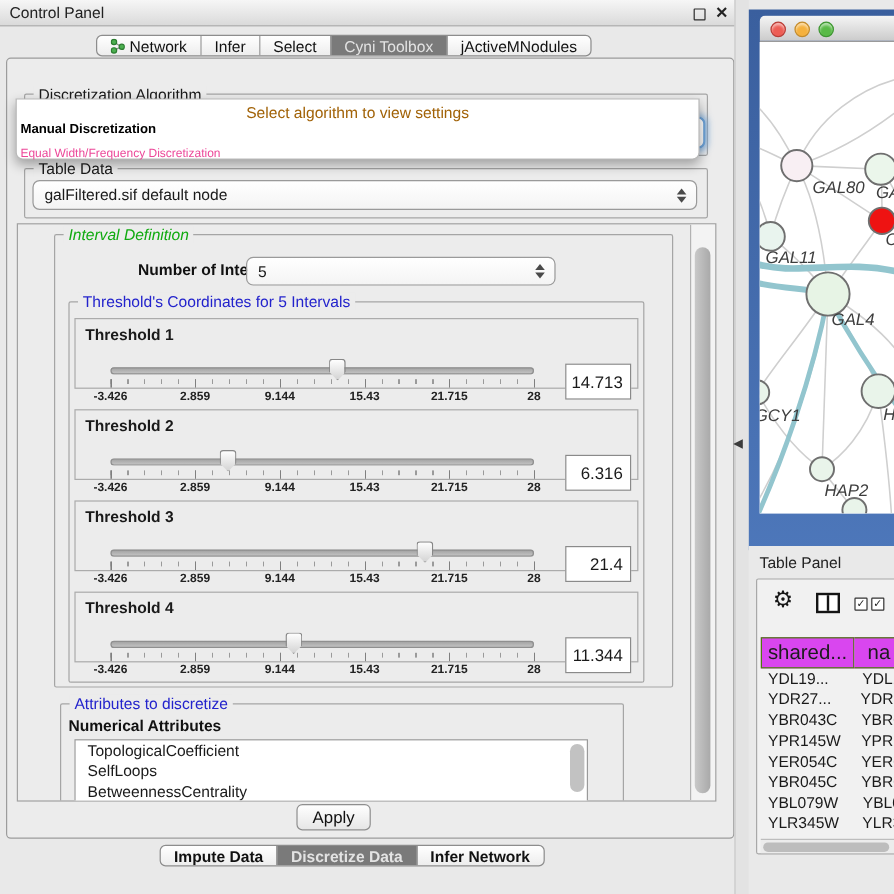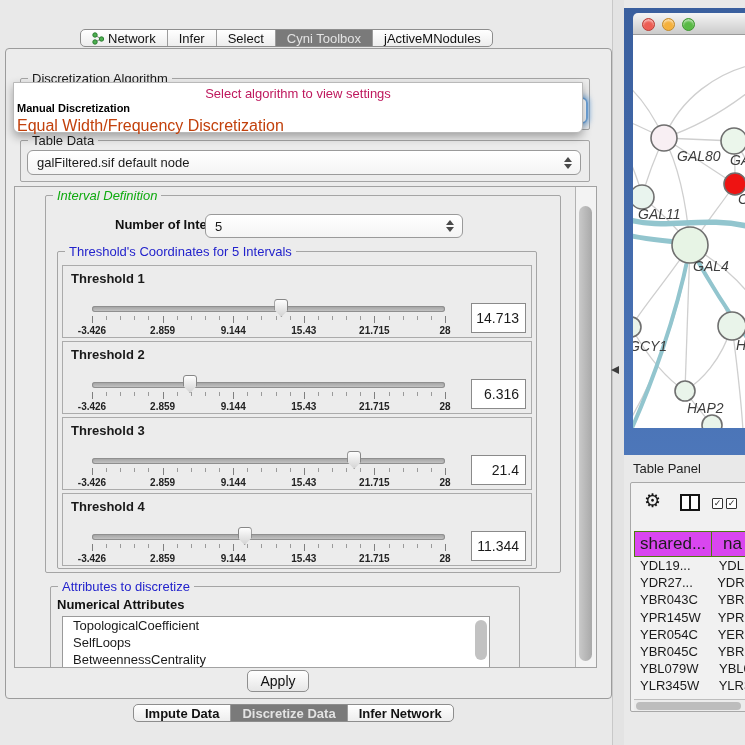--- a/index.html
+++ b/index.html
@@ -28,31 +28,31 @@
   .gtitle.green{color:#0faa0f;font-style:italic;}
   .gtitle.blue{color:#2323cc;}
 
   .combo{position:absolute;background:linear-gradient(#ffffff,#f4f4f4);border:1px solid #9a9a9a;border-radius:6px;font-size:13px;padding:0 22px 0 9px;display:flex;align-items:center;}
   .combo .stepper{position:absolute;right:8px;top:50%;transform:translateY(-50%);display:flex;flex-direction:column;gap:2px;}
   .tri-up{width:0;height:0;border-left:4px solid transparent;border-right:4px solid transparent;border-bottom:5px solid #4a4a4a;}
   .tri-dn{width:0;height:0;border-left:4px solid transparent;border-right:4px solid transparent;border-top:5px solid #4a4a4a;}
   .combo.focus{border:2px solid #6ea3d8;box-shadow:0 0 5px 2px rgba(110,163,216,.75);}
 
   .popup{position:absolute;left:13px;top:82px;width:570px;height:51px;background:#fff;border:1px solid #b9b9b9;border-radius:0 0 6px 6px;box-shadow:0 4px 10px rgba(0,0,0,.32);z-index:50;}
-  .popup-hint{position:absolute;left:0;top:3px;width:100%;text-align:center;color:#be185d;font-size:13px;}
+  .popup-hint{position:absolute;left:0;top:3px;width:100%;text-align:center;color:#a16207;font-size:13px;}
   .popup-opt1{position:absolute;left:3px;top:19px;font-weight:bold;font-size:11px;color:#000;}
-  .popup-opt2{position:absolute;left:3px;top:34px;font-size:16px;color:#c2410c;}
+  .popup-opt2{position:absolute;left:3px;top:40px;font-size:10px;color:#ec4899;}
 
   .scrollpane{position:absolute;left:14px;top:186px;width:583px;height:482px;border:1px solid #a2a2a2;background:#ececec;overflow:hidden;}
   .vscroll{position:absolute;right:0;top:0;width:21px;height:480px;background:#f3f3f3;border-left:1px solid #b2b2b2;}
   .vthumb{position:absolute;left:3px;width:13px;border-radius:7px;background:linear-gradient(90deg,#c9c9c9,#a9a9a9);}
 
   .bold-label{font-weight:bold;font-size:13px;color:#111;position:absolute;white-space:nowrap;}
 
-  .th-panel{position:absolute;left:47px;width:470px;height:73px;background:#ececec;border:1px solid #ababab;}
+  .th-panel{position:absolute;left:47px;width:470px;height:59px;background:#ececec;border:1px solid #ababab;}
   .th-label{position:absolute;left:8px;top:5px;font-weight:bold;font-size:13px;}
   .sl-track{position:absolute;left:29px;top:40px;width:353px;height:6px;border-radius:3px;background:linear-gradient(#9e9e9e,#c9c9c9);box-shadow:inset 0 0 0 1px #8f8f8f;}
   .sl-thumb{position:absolute;top:33px;width:14px;height:18px;background:linear-gradient(#fefefe,#d4d4d4);border:1px solid #878787;border-radius:3px;clip-path:polygon(0 0,100% 0,100% 60%,50% 100%,0 60%);}
   .sl-minor{position:absolute;left:29px;top:50px;width:354px;height:4px;background:repeating-linear-gradient(to right,#9a9a9a 0 1px,transparent 1px 14.12px);}
   .sl-major{position:absolute;left:29px;top:50px;width:354px;height:7px;background:repeating-linear-gradient(to right,#7f7f7f 0 1px,transparent 1px 70.6px);}
   .ticklabel{position:absolute;top:59px;transform:translateX(-50%);font-size:10px;font-weight:bold;color:#222;white-space:nowrap;}
   .th-value{position:absolute;left:408px;top:37px;width:55px;height:30px;background:#fff;border:1px solid #8a8a8a;text-align:right;padding-right:6px;font-size:14px;line-height:28px;}
 
   .listbox{position:absolute;background:#fff;border:1px solid #9a9a9a;overflow:hidden;}
   .listitem{height:17px;line-height:17px;padding-left:10px;font-size:13px;white-space:nowrap;}
@@ -94,20 +94,25 @@
   .tcell.c1{padding-left:5px;}
   .hscroll{position:absolute;left:3px;top:216px;width:113px;height:12px;background:#ececec;border-top:1px solid #bdbdbd;}
   .hthumb{position:absolute;left:2px;top:2px;width:105px;height:8px;border-radius:4px;background:#bdbdbd;}
 </style>
 </head>
 <body>
 
 <div class="stage">
 
   <div class="control-panel">
+    <div class="cp-titlebar">
+      <span class="cp-title">Control Panel</span>
+      <span class="float-ico"></span>
+      <span class="close-ico">✕</span>
+    </div>
 
     <div class="seg-strip cp-tabs">
       <span class="seg">
         <svg width="12" height="13">
             <line x1="3" y1="3" x2="9" y2="7" stroke="#888" stroke-width="1"></line>
             <line x1="3" y1="10" x2="9" y2="7" stroke="#888" stroke-width="1"></line>
             <circle cx="3" cy="3" r="2.2" fill="#4caf50" stroke="#2c7d31"></circle>
             <circle cx="3" cy="10" r="2.2" fill="#4caf50" stroke="#2c7d31"></circle>
             <circle cx="9.5" cy="7" r="2.2" fill="#4caf50" stroke="#2c7d31"></circle>
           </svg>

